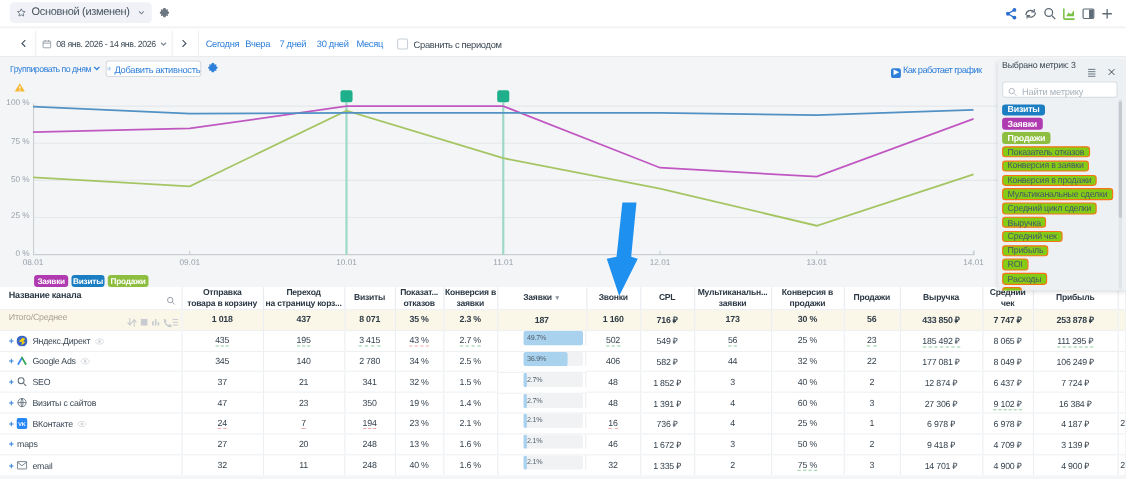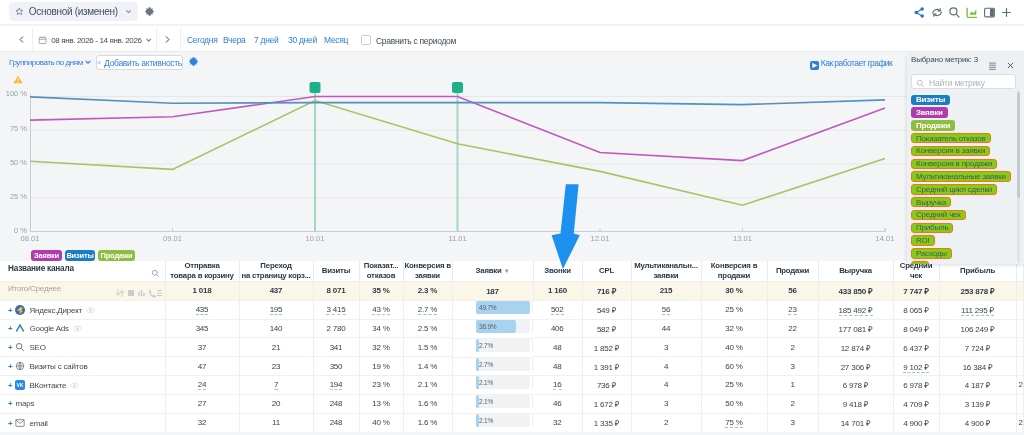--- a/index.html
+++ b/index.html
@@ -254,21 +254,21 @@
           </svg>
   </td>
   <td>1 018</td>
         <td>437</td>
         <td>8 071</td>
         <td>35 %</td>
         <td>2.3 %</td>
         <td>187</td>
         <td>1 160</td>
         <td>716 ₽</td>
-        <td>215</td>
+        <td>173</td>
         <td>30 %</td>
         <td>56</td>
         <td>433 850 ₽</td>
         <td>7 747 ₽</td>
         <td>253 878 ₽</td>
         <td></td>
 </tr>
 <tr>
   <td class="name"><span class="plus">+</span><svg class="icn" viewBox="0 0 20 20">
             <circle cx="10" cy="10" r="10" fill="#3c66c4"></circle>
@@ -485,21 +485,21 @@
         <path d="M15.5 15.5L21 21"></path>
       </svg>
     Найти метрику
   </div>
   <div class="mbadge" style="top:39.5px;background:#1b7ec2">Визиты</div>
   <div class="mbadge" style="top:52.3px;background:#b03ab0">Заявки</div>
   <div class="mbadge" style="top:65.1px;background:#8ebe3f">Продажи</div>
   <div class="chip" style="top:77.9px">Показатель отказов</div>
   <div class="chip" style="top:90.7px">Конверсия в заявки</div>
   <div class="chip" style="top:103.5px">Конверсия в продажи</div>
-  <div class="chip" style="top:116.3px">Мультиканальные заявки</div>
+  <div class="chip" style="top:116.3px">Мультиканальные сделки</div>
   <div class="chip" style="top:129.1px">Средний цикл сделки</div>
   <div class="chip" style="top:141.9px">Выручка</div>
   <div class="chip" style="top:154.7px">Средний чек</div>
   <div class="chip" style="top:167.5px">Прибыль</div>
   <div class="chip" style="top:180.3px">ROI</div>
   <div class="chip" style="top:193.1px">Расходы</div>
   <div class="chip" style="top:205.9px">&nbsp;&nbsp;&nbsp;&nbsp;</div>
   <div style="position:absolute;left:110px;top:35px;width:3px;height:173px;background:#e0e4e8;border-radius:2px"></div>
     <div style="position:absolute;left:110px;top:37px;width:3px;height:106px;background:#c3c9cf;border-radius:2px"></div>
 </div>

